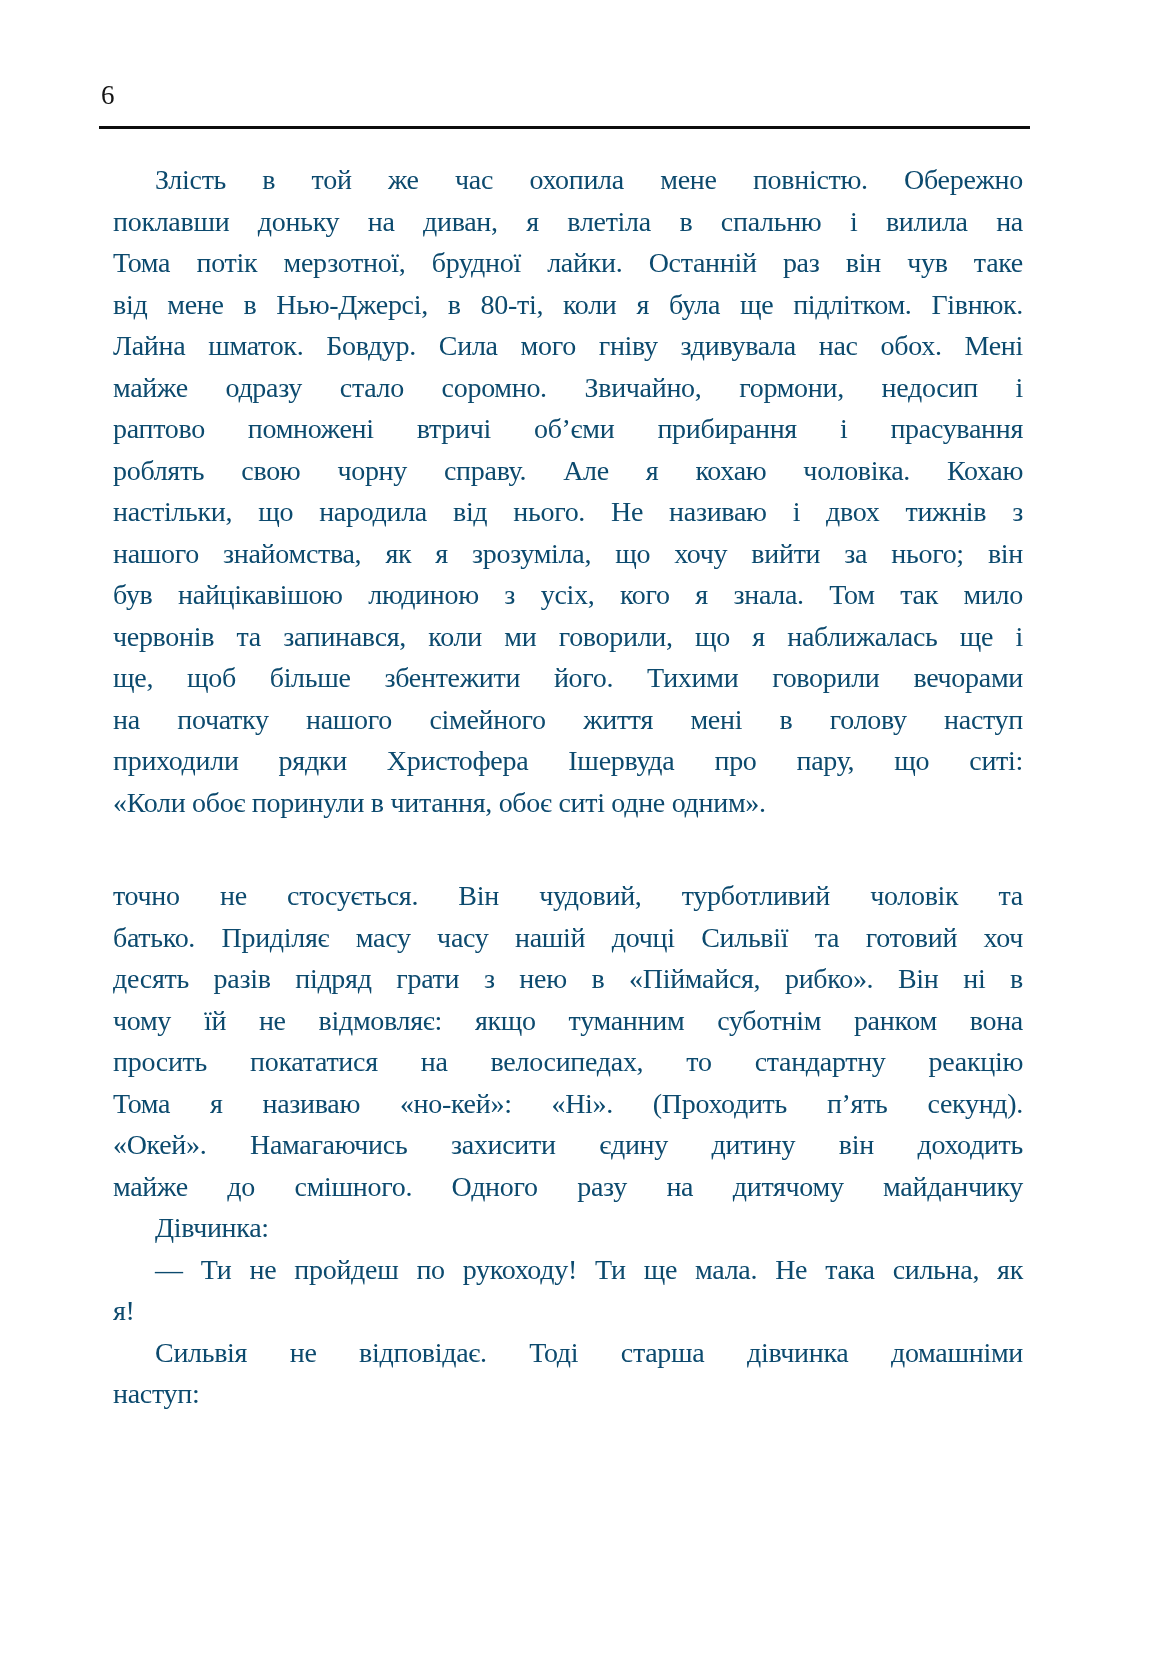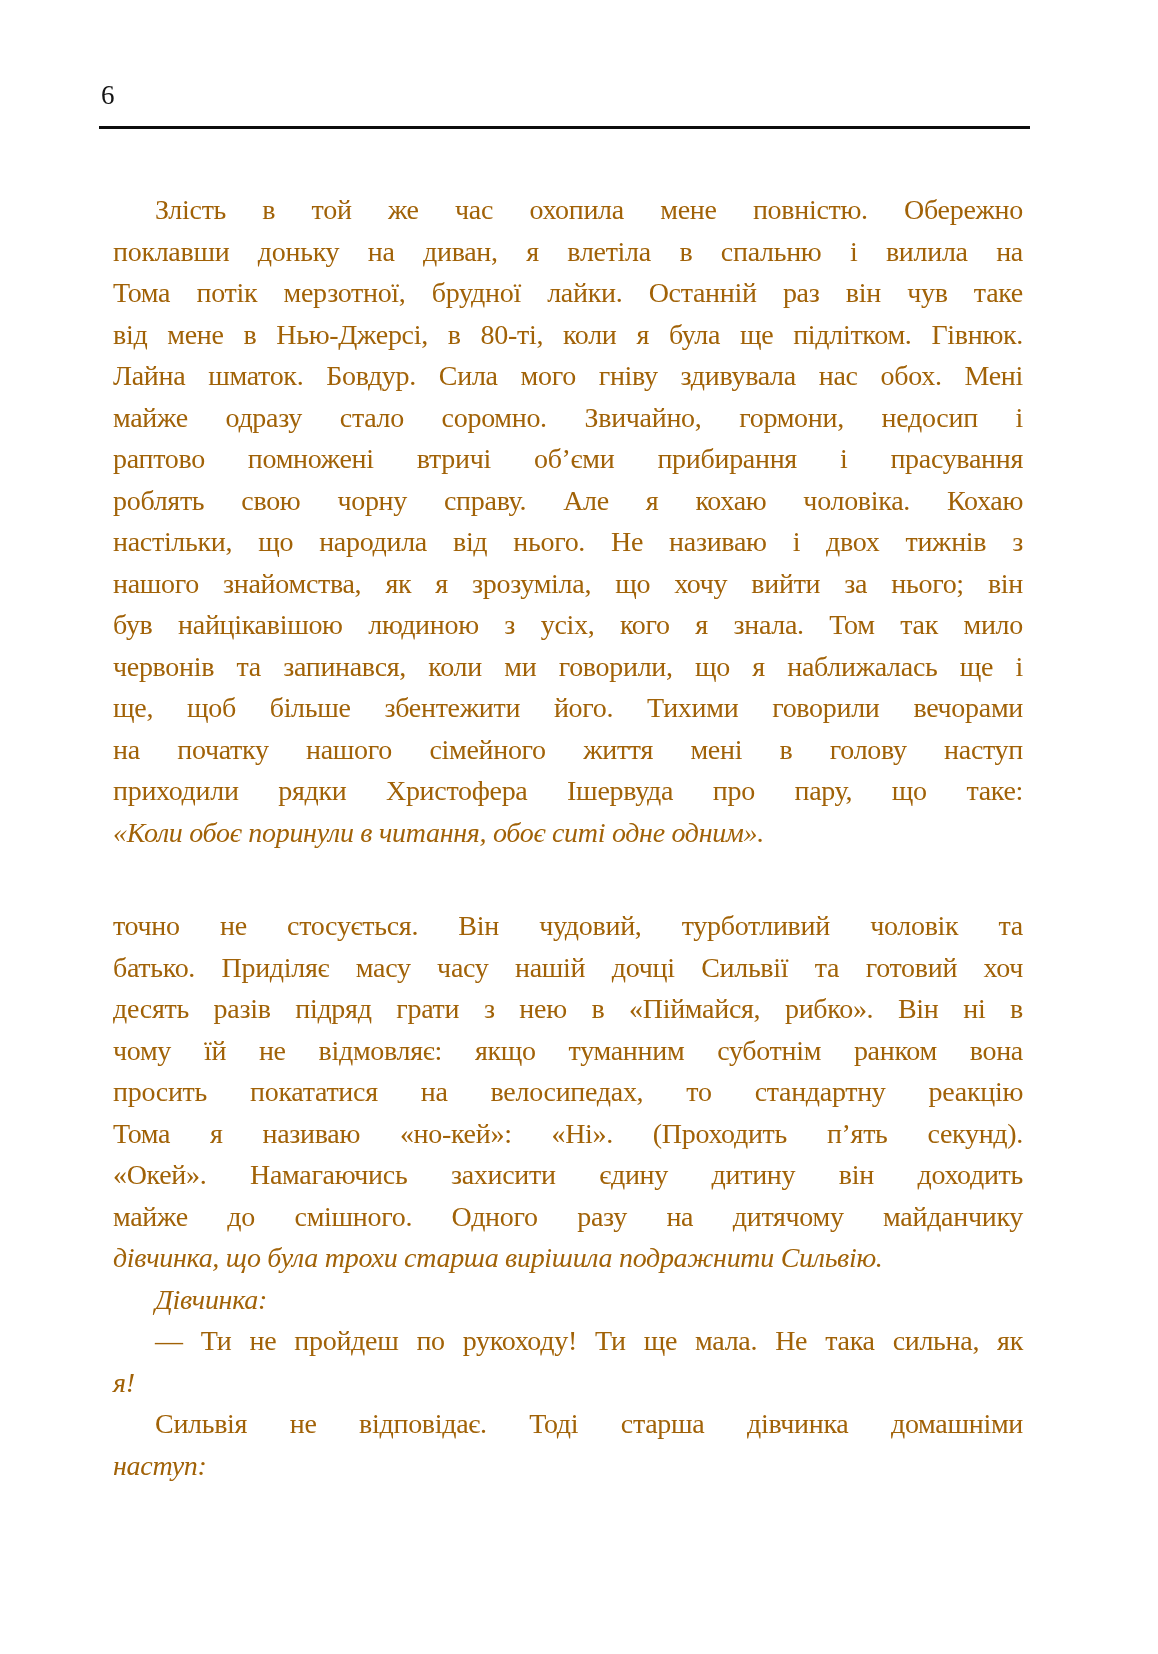--- a/index.html
+++ b/index.html
@@ -33,34 +33,32 @@
     border-top: 3px solid #0d0d0d;
   }
   .text-block {
     position: absolute;
     left: 113px;
     top: 159px;
     width: 910px;
     font-size: 28px;
     line-height: 41.5px;
     letter-spacing: -0.3px;
-    color: #a16207;
-    margin-top: 30px;
+    color: #0c4a6e;
   }
   .para { margin: 0; }
   .gap-before { margin-top: 52px; }
   .ln {
     text-align: justify;
     text-align-last: justify;
     white-space: normal;
   }
   .ln.end {
     text-align: left;
     text-align-last: left;
-    font-style: italic;
   }
   .ind { text-indent: 42px; }
 </style>
 </head>
 <body>
 
 <div class="page">
 
   <div class="page-number">6</div>
 
@@ -76,34 +74,33 @@
       <div class="ln">Лайна шматок. Бовдур. Сила мого гніву здивувала нас обох. Мені</div>
       <div class="ln">майже одразу стало соромно. Звичайно, гормони, недосип і</div>
       <div class="ln">раптово помножені втричі об’єми прибирання і прасування</div>
       <div class="ln">роблять свою чорну справу. Але я кохаю чоловіка. Кохаю</div>
       <div class="ln">настільки, що народила від нього. Не називаю і двох тижнів з</div>
       <div class="ln">нашого знайомства, як я зрозуміла, що хочу вийти за нього; він</div>
       <div class="ln">був найцікавішою людиною з усіх, кого я знала. Том так мило</div>
       <div class="ln">червонів та запинався, коли ми говорили, що я наближалась ще і</div>
       <div class="ln">ще, щоб більше збентежити його. Тихими говорили вечорами</div>
       <div class="ln">на початку нашого сімейного життя мені в голову наступ</div>
-      <div class="ln">приходили рядки Христофера Ішервуда про пару, що таке:</div>
+      <div class="ln">приходили рядки Христофера Ішервуда про пару, що ситі:</div>
       <div class="ln end">«Коли обоє поринули в читання, обоє ситі одне одним».</div>
     </div>
 
     <div class="para gap-before">
       <div class="ln">точно не стосується. Він чудовий, турботливий чоловік та</div>
       <div class="ln">батько. Приділяє масу часу нашій дочці Сильвії та готовий хоч</div>
       <div class="ln">десять разів підряд грати з нею в «Піймайся, рибко». Він ні в</div>
       <div class="ln">чому їй не відмовляє: якщо туманним суботнім ранком вона</div>
       <div class="ln">просить покататися на велосипедах, то стандартну реакцію</div>
       <div class="ln">Тома я називаю «но-кей»: «Ні». (Проходить п’ять секунд).</div>
       <div class="ln">«Окей». Намагаючись захисити єдину дитину він доходить</div>
       <div class="ln">майже до смішного. Одного разу на дитячому майданчику</div>
-      <div class="ln end">дівчинка, що була трохи старша вирішила подражнити Сильвію.</div>
     </div>
 
     <div class="para">
       <div class="ln end ind">Дівчинка:</div>
     </div>
 
     <div class="para">
       <div class="ln ind">— Ти не пройдеш по рукоходу! Ти ще мала. Не така сильна, як</div>
       <div class="ln end">я!</div>
     </div>

